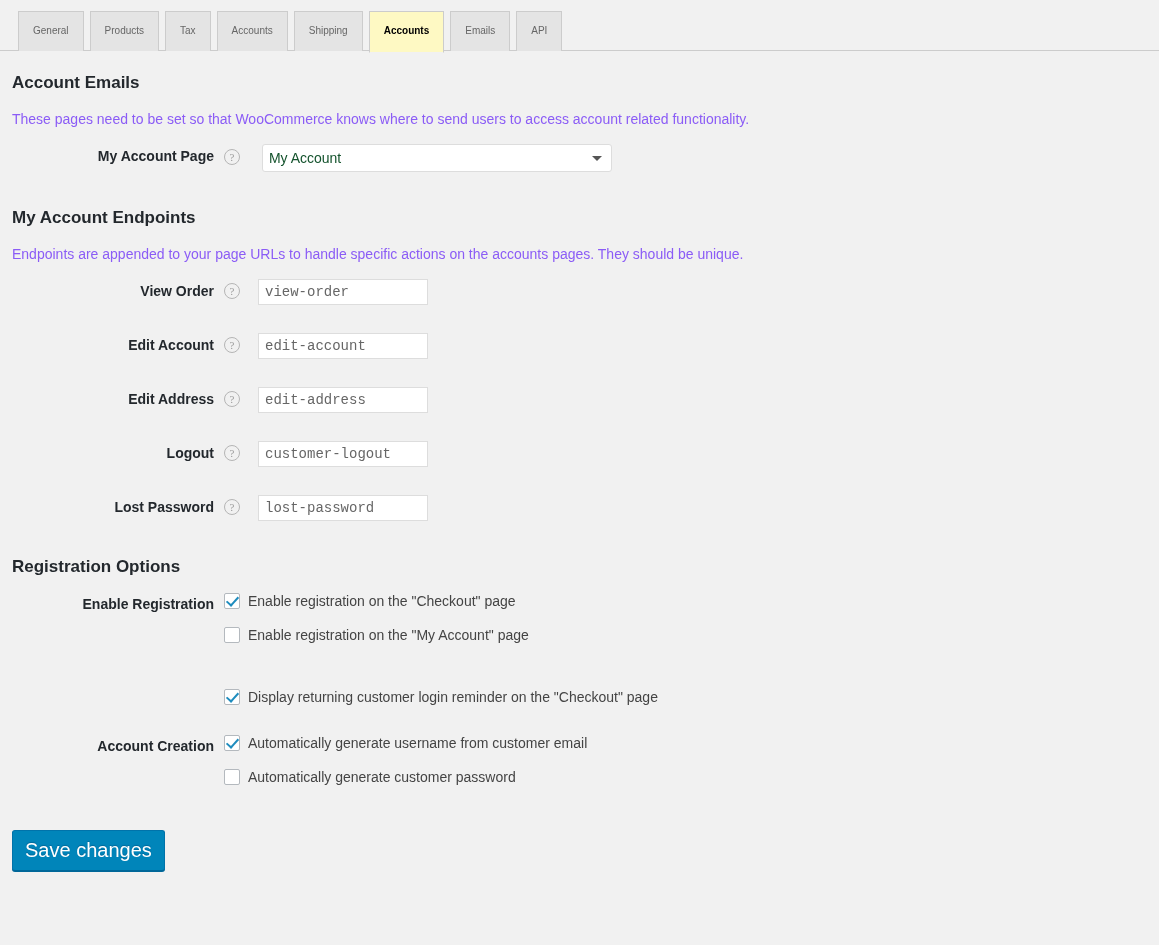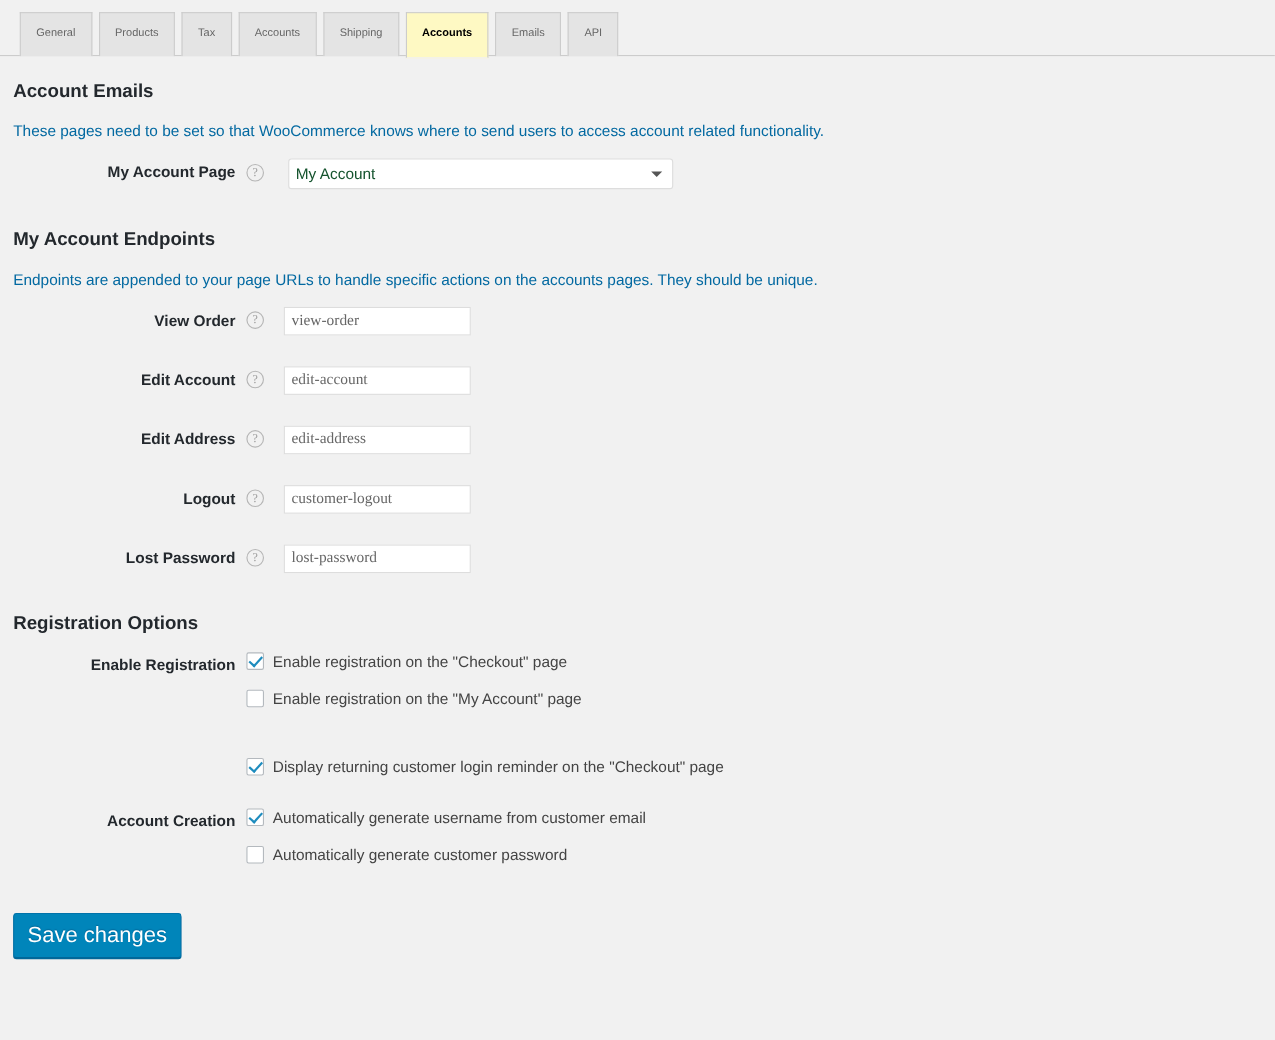--- a/index.html
+++ b/index.html
@@ -61,21 +61,21 @@
   h2.section-title {
     font-size: 17px;
     font-weight: 600;
     color: #23282d;
     margin: 21px 0 0 0;
     padding: 0;
     line-height: 1.3;
   }
   p.section-desc {
     font-size: 14px;
-    color: #0369a1;
+    color: #8b5cf6;
     margin: 15px 0 0 0;
     padding: 0;
     line-height: 1.5;
   }
 
   table.form-table {
     border-collapse: collapse;
     width: 100%;
     margin: 0;
     clear: both;
@@ -154,21 +154,21 @@
     pointer-events: none;
   }
 
   input.wc-text {
     width: 170px;
     height: 26px;
     padding: 3px 6px;
     border: 1px solid #ddd;
     background: #fff;
     color: #666;
-    font-family: Liberation Serif, serif;
+    font-family: Liberation Mono, monospace;
     font-size: 14px;
     vertical-align: middle;
   }
 
   
   fieldset.cb-group {
     border: 0;
     margin: 0;
     padding: 0;
   }

